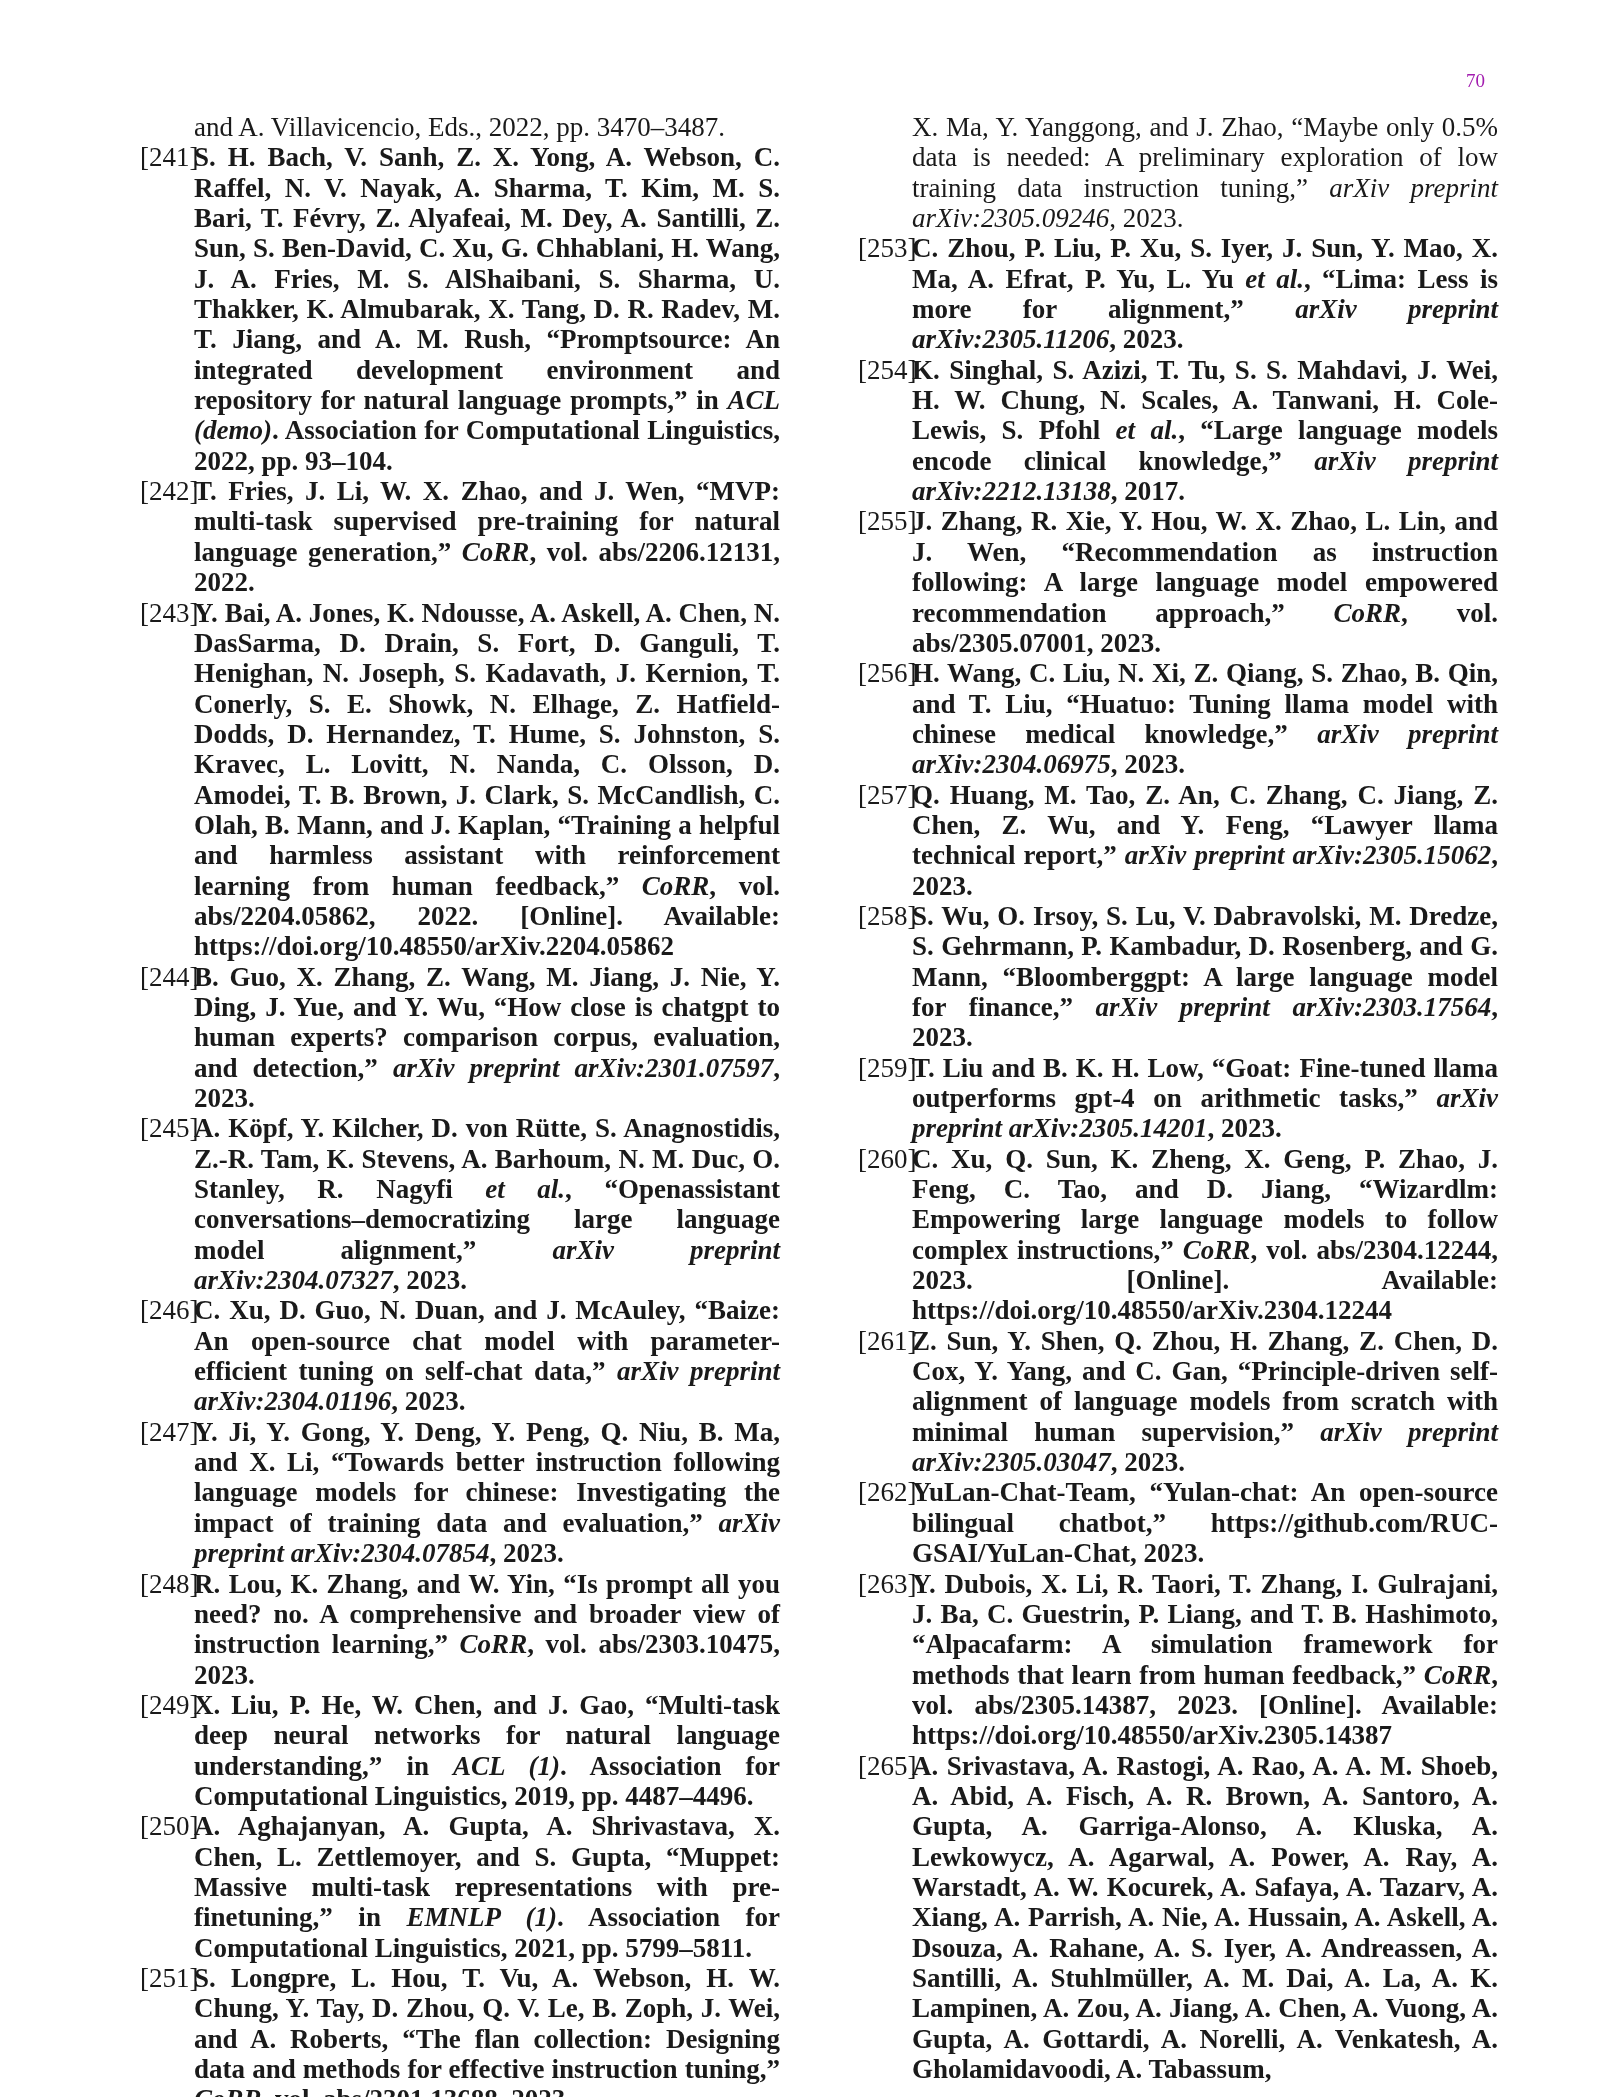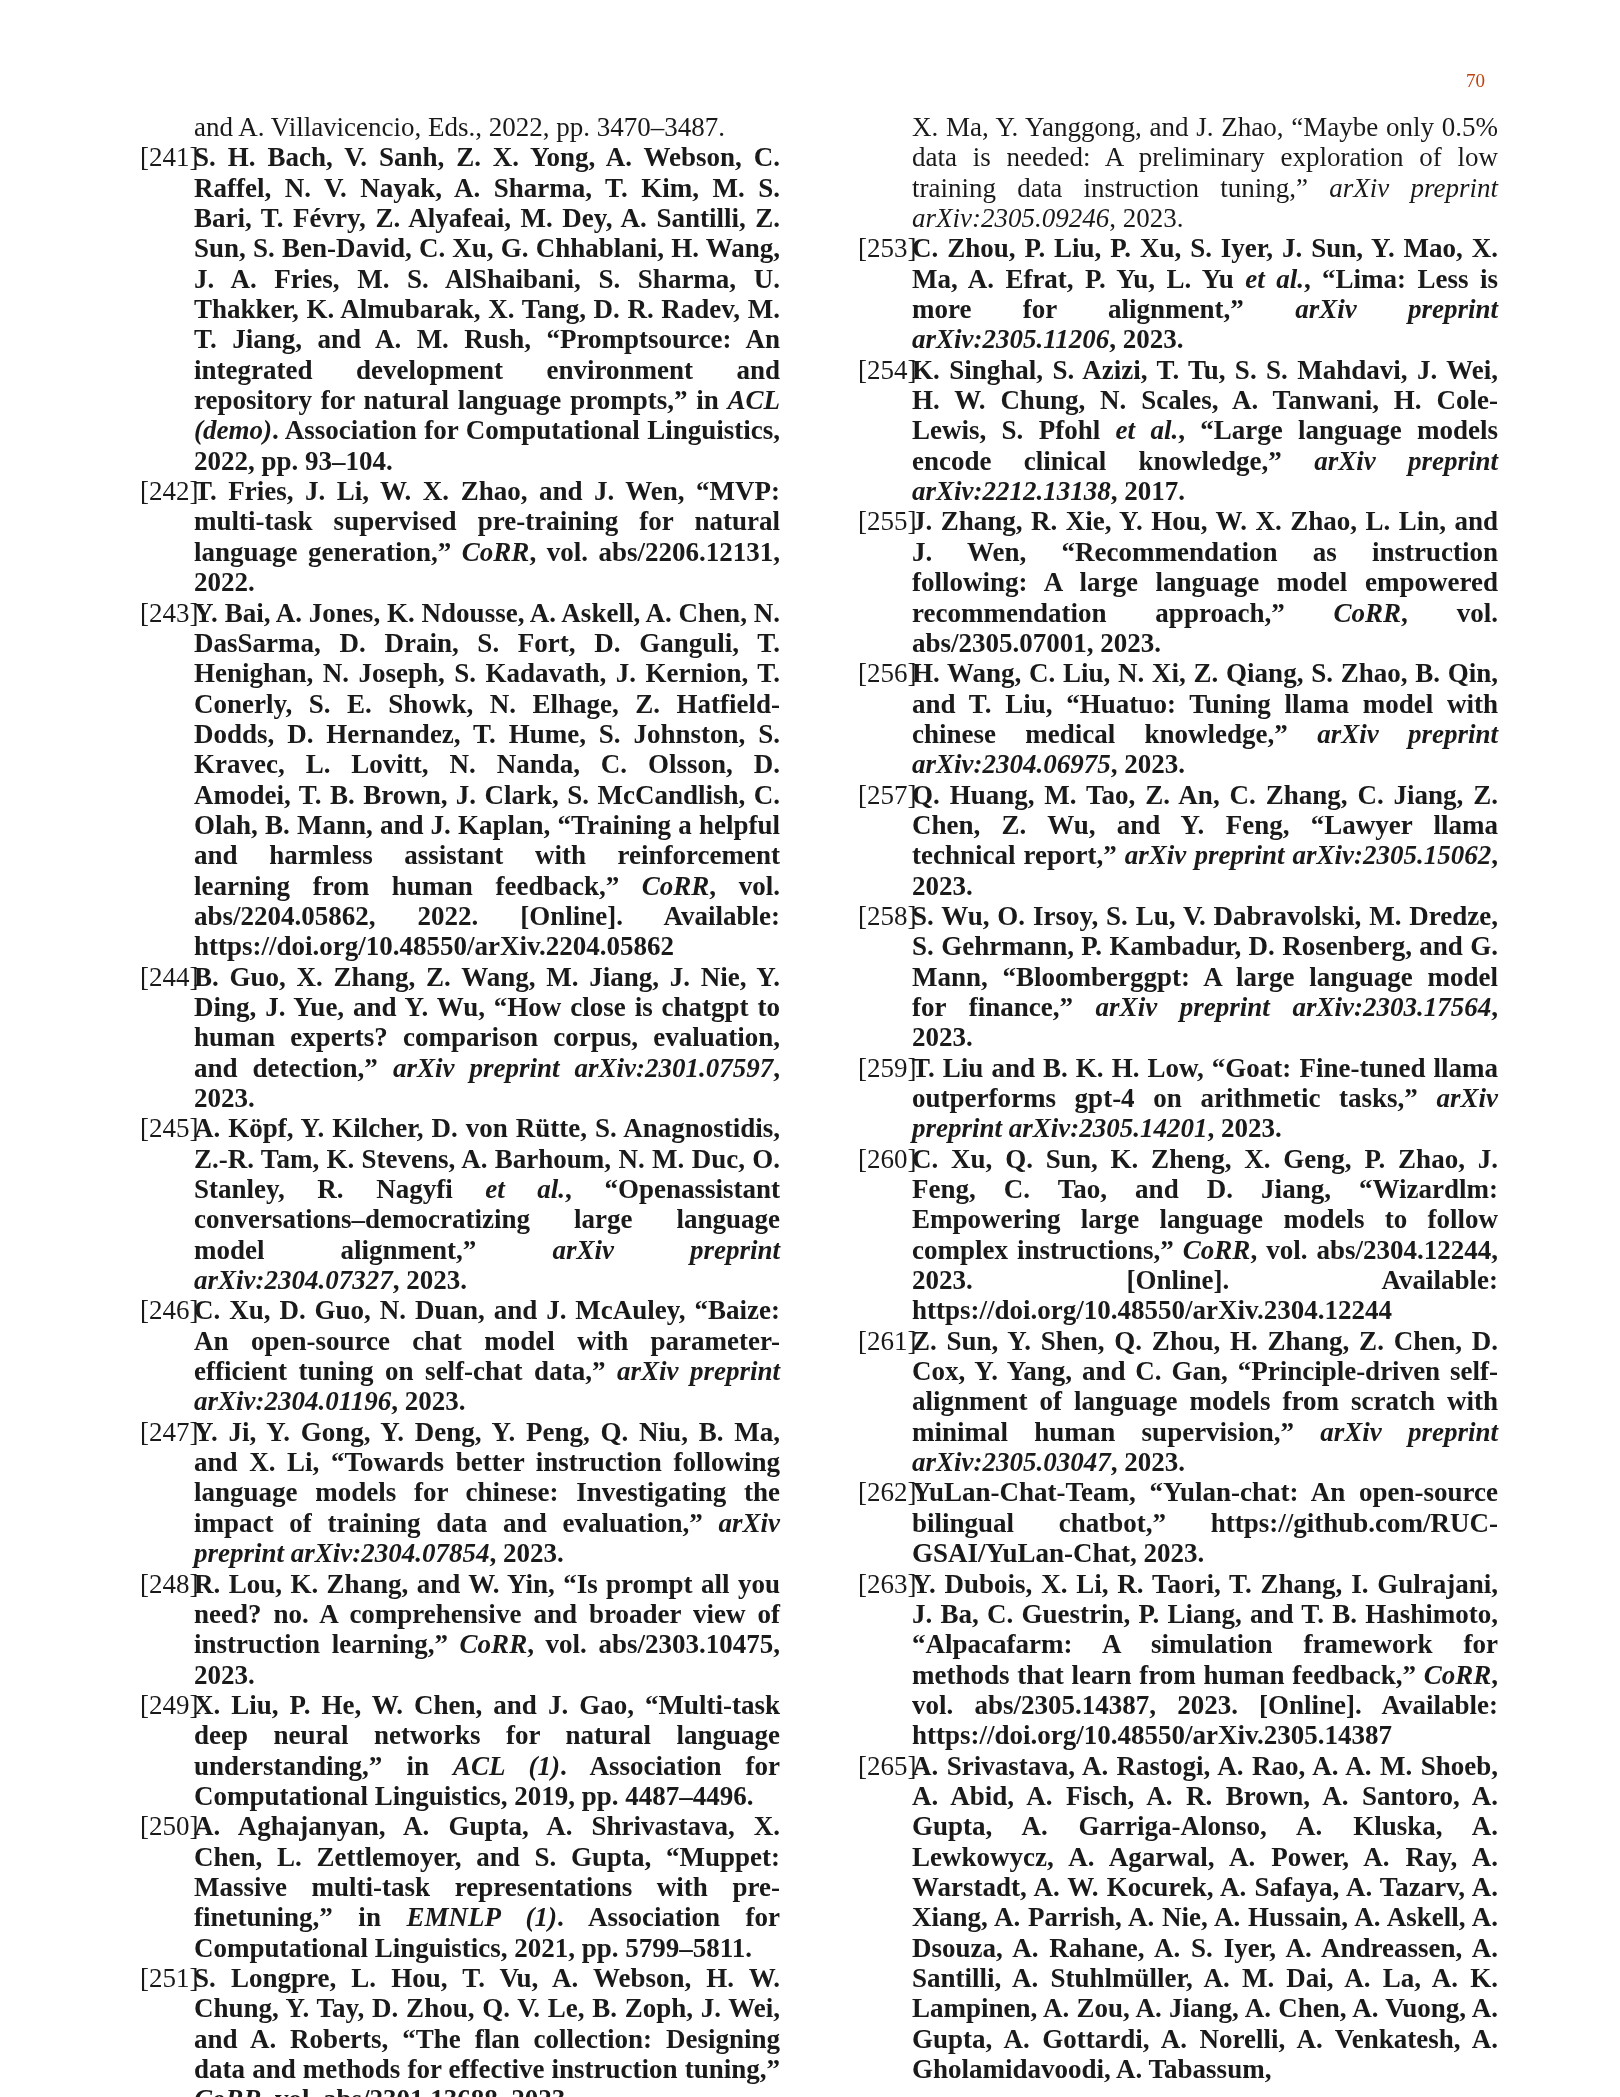--- a/index.html
+++ b/index.html
@@ -3,21 +3,21 @@
 <meta charset="utf-8">
 <style>
   html, body { margin: 0; padding: 0; background: #ffffff; }
   body {
     width: 1620px; height: 2097px; position: relative; overflow: hidden;
     font-family: "Liberation Serif", "DejaVu Serif", serif;
     color: #1a1a1a;
   }
   .page-number {
     position: absolute; top: 70px; right: 135px;
-    font-size: 19px; color: #c2410c;
+    font-size: 19px; color: #a21caf;
   }
   .column {
     position: absolute; top: 112px; width: 640px;
     font-size: 27px; line-height: 30.35px;
   }
   .col-left { left: 140px; }
   .col-right { left: 858px; }
   .ref {
     position: relative; padding-left: 54px;
     text-align: justify; hyphens: manual;

